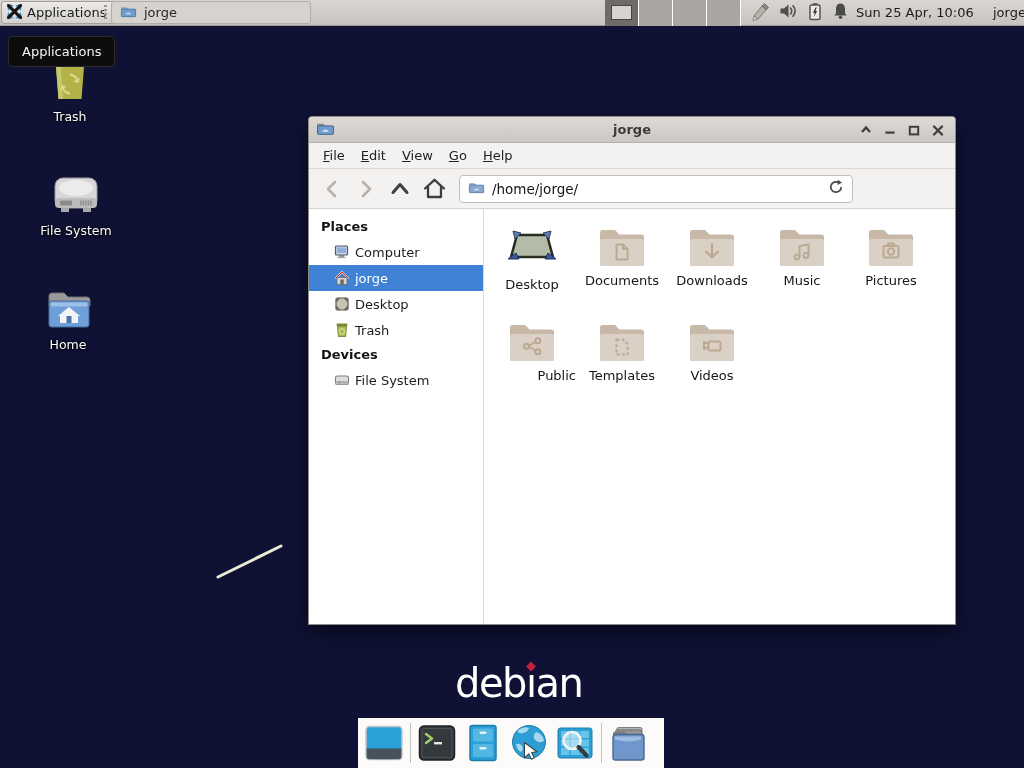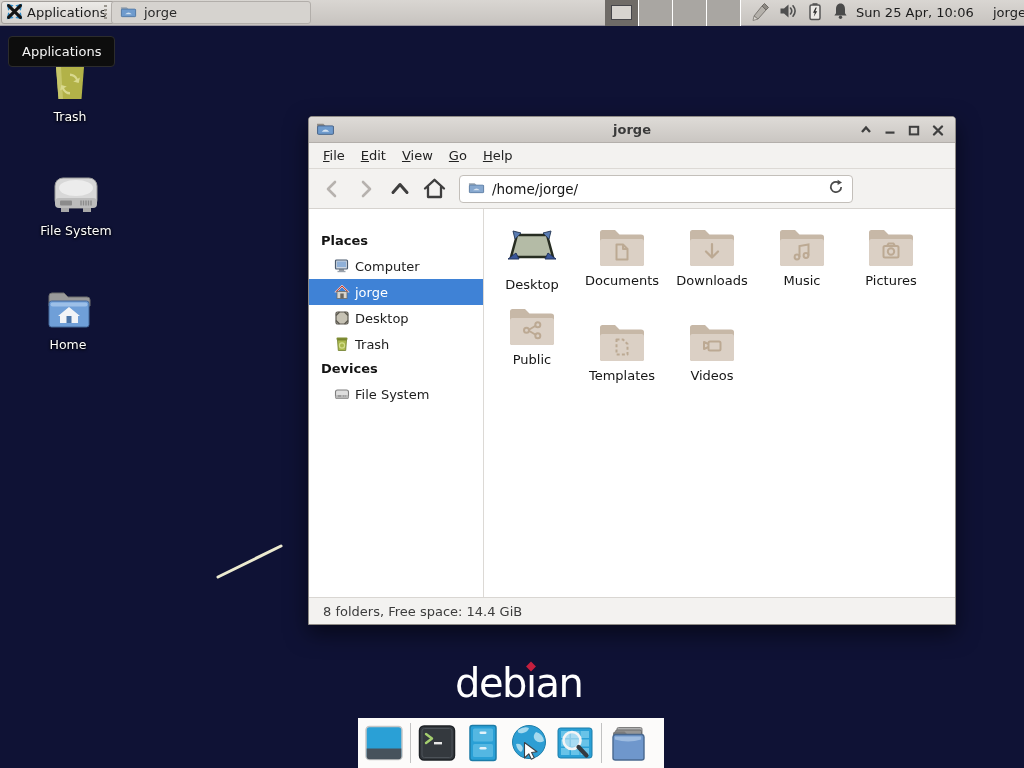--- a/index.html
+++ b/index.html
@@ -54,21 +54,21 @@
   .menu-item { display:inline-block; padding:3px 8px; font-size:13px; color:#222; }
   .menu-item::first-letter { text-decoration:underline; }
   .toolbar { height:40px; background:#f3f2f0; border-bottom:1px solid #d6d3cf;
              display:flex; align-items:center; }
   .nav-btn { width:34px; height:30px; display:flex; align-items:center; justify-content:center; }
   .nav-btn.first { margin-left:6px; }
   .pathbar { margin-left:8px; width:394px; height:28px; background:#fff; border:1px solid #c3bfba;
              border-radius:4px; display:flex; align-items:center; padding:0 8px; gap:7px; }
   .pathbar .ptext { flex:1; font-size:13.5px; color:#141414; }
   .wbody { flex:1; display:flex; min-height:0; }
-  .sidebar { width:175px; background:#fff; border-right:1px solid #dcd9d5; padding-top:20px; font-size:13px; }
+  .sidebar { width:175px; background:#fff; border-right:1px solid #dcd9d5; padding-top:6px; font-size:13px; }
   .side-header { font-weight:bold; color:#141414; padding:4px 12px 5px; }
   .side-row { height:26px; display:flex; align-items:center; gap:4px; padding-left:24px; color:#1d1d1d; }
   .side-row.selected { background:#3f82d6; color:#fff; }
   .side-row .sic { width:18px; display:flex; justify-content:center; }
   .main { flex:1; position:relative; background:#fff; }
   .gitem { position:absolute; width:88px; text-align:center; font-size:13px; color:#161616; }
   .gitem .gic { display:flex; justify-content:center; margin-bottom:6px; }
   .statusbar { height:27px; background:#f3f2f0; border-top:1px solid #d9d6d2;
                display:flex; align-items:center; padding-left:14px; font-size:13px; color:#3c3c3c; }
 
@@ -411,21 +411,21 @@
             <g stroke="#bca993" stroke-width="2" fill="none" stroke-linejoin="round">
               <path d="M20,21 l1.5,-2.5 h5 L28,21"></path>
               <rect x="16.5" y="21" width="15" height="11.5" rx="1.5"></rect>
               <circle cx="24" cy="26.5" r="3.2"></circle>
             </g>
           </svg>
         </div>
         <div>Pictures</div>
       </div>
 
-      <div class="gitem" style="left:4px; top:95px;">
+      <div class="gitem" style="left:4px; top:111px;text-align:right;">
         <div class="gic">
           <svg width="48" height="42" viewBox="0 0 48 42">
             <path d="M2,39 V7.5 Q2,5 4.5,5 H17 L21.5,9.5 H43 Q46,9.5 46,12 V39 Q46,41 43.5,41 H4.5 Q2,41 2,39 Z" fill="#c7b8a7"></path>
             <rect x="2" y="14" width="44" height="27" rx="2.5" fill="#dbd0c5"></rect>
             <g stroke="#bca993" stroke-width="2" fill="none">
               <path d="M20.5,26 L28,21.5 M20.5,26.5 L28,31"></path>
               <circle cx="18.5" cy="26.3" r="2.5"></circle>
               <circle cx="29.8" cy="20.8" r="2.5"></circle>
               <circle cx="29.8" cy="31.8" r="2.5"></circle>
             </g>
@@ -456,23 +456,20 @@
               <rect x="20.5" y="21.5" width="12" height="9" rx="1.5"></rect>
               <path d="M20.5,24 L16,22 v7 l4.5,-2"></path>
             </g>
           </svg>
         </div>
         <div>Videos</div>
       </div>
     </div>
   </div>
 
-  <div class="statusbar">
-    <span>8 folders, Free space: 14.4 GiB</span>
-  </div>
 </div>
 
 <div class="debian"><span>deb</span><span class="di"><span>ı</span><span class="dot"></span></span><span>an</span></div>
 
 <div class="dock">
   <div class="dock-item">
     <svg width="40" height="40" viewBox="0 0 40 40">
       <rect x="2" y="3.5" width="36" height="33" rx="3.5" fill="#2aa0d6" stroke="#c6c6c6" stroke-width="1.5"></rect>
       <path d="M2.7,25.5 h34.6 v8 q0,2.8 -2.8,2.8 h-29 q-2.8,0 -2.8,-2.8 z" fill="#47525c"></path>
     </svg>

